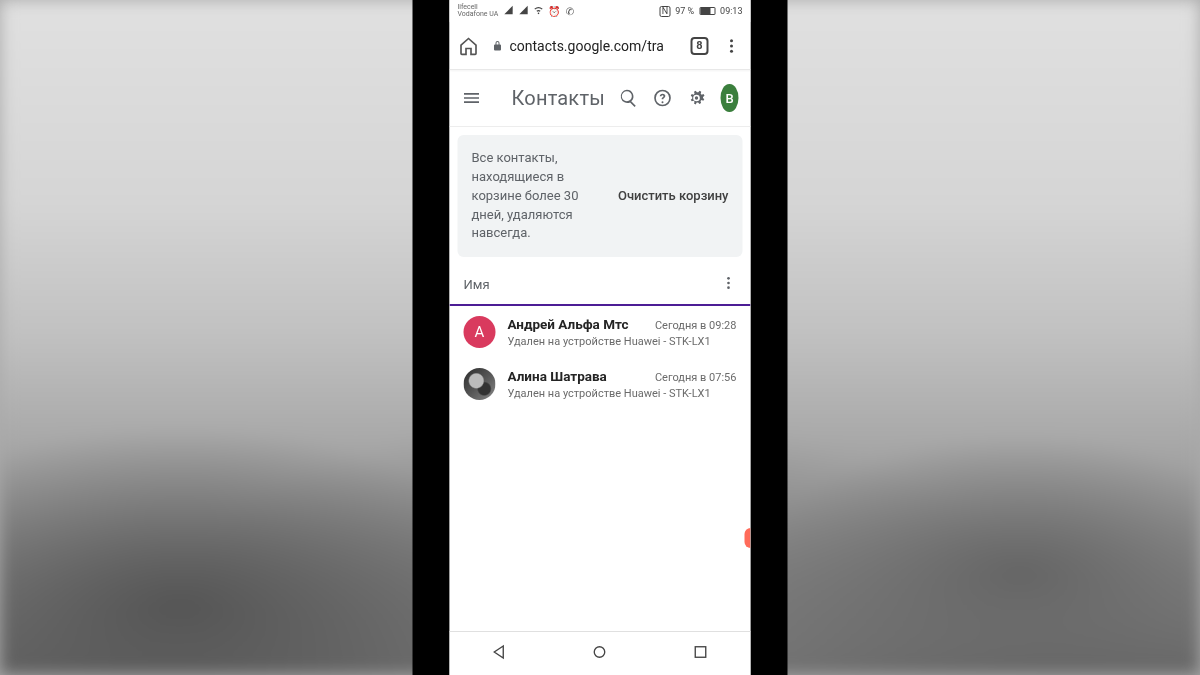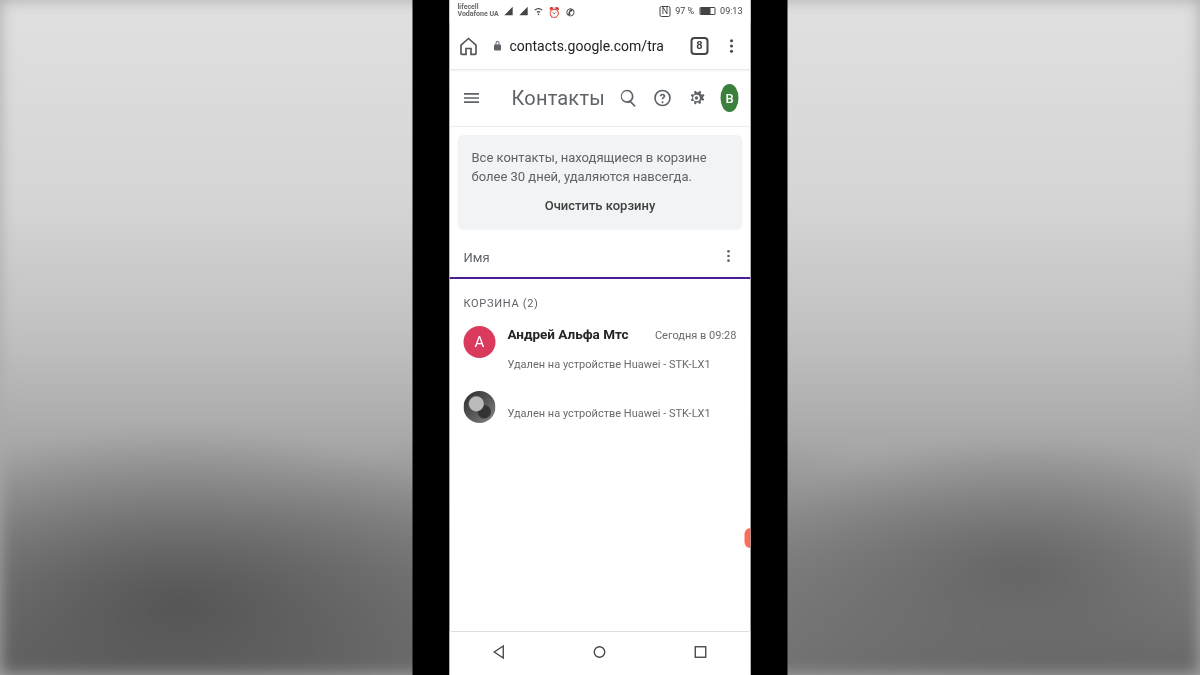--- a/index.html
+++ b/index.html
@@ -44,21 +44,21 @@
   .status-bar {
     height: 22px;
     display: flex;
     align-items: center;
     justify-content: space-between;
     padding: 0 8px;
     font-size: 9px;
     color: #444;
     background: #fff;
   }
-  .status-left { display: flex; align-items: flex-end; gap: 5px; font-weight: bold; }
+  .status-left { display: flex; align-items: center; gap: 5px; }
   .status-left .carrier { font-size: 7px; line-height: 1; color: #666; }
   .status-right { display: flex; align-items: center; gap: 5px; }
   .sig-icon svg, .wifi-icon svg { width: 10px; height: 10px; fill: #444; }
 
   
   .browser-bar {
     height: 48px;
     display: flex;
     align-items: center;
     padding: 0 8px;
@@ -117,21 +117,20 @@
     margin: 8px 8px;
     background: #f1f3f4;
     border-radius: 6px;
     padding: 14px 14px;
     display: flex;
     align-items: center;
     gap: 10px;
     font-size: 13px;
     color: #5f6368;
     line-height: 1.45;
-    flex-direction: column;
   }
   .info-card .msg { flex: 1; }
   .info-card .action {
     color: #404040;
     font-weight: 500;
     text-align: center;
     white-space: nowrap;
     font-size: 13px;
   }
 
@@ -171,21 +170,21 @@
   .c-avatar.img {
     background:
       radial-gradient(circle at 40% 40%, #bbb 25%, transparent 30%),
       radial-gradient(circle at 65% 65%, #333 20%, transparent 25%),
       linear-gradient(135deg, #2b2b2b 0%, #555 50%, #888 100%);
   }
   .c-body { flex: 1; min-width: 0; }
   .c-top { display: flex; justify-content: space-between; align-items: baseline; gap: 6px; }
   .c-name { font-size: 13.5px; color: #242424; font-weight: 700; }
   .c-time { font-size: 11px; color: #6b6b6b; white-space: nowrap; }
-  .c-sub { font-size: 11px; color: #6b6b6b; margin-top: 16px; }
+  .c-sub { font-size: 11px; color: #6b6b6b; margin-top: 3px; }
 
   
   .phone-nav {
     position: absolute;
     bottom: 0; left: 0; right: 0;
     height: 44px;
     border-top: 1px solid #e0e0e0;
     background: #fff;
     display: flex;
     align-items: center;
@@ -300,38 +299,41 @@
       <span>Имя</span>
       <span class="more">
         <svg viewBox="0 0 24 24">
             <circle cx="12" cy="5" r="2"></circle>
             <circle cx="12" cy="12" r="2"></circle>
             <circle cx="12" cy="19" r="2"></circle>
           </svg>
       </span>
     </div>
 
-    <div class="section-label">КОРЗИНА (2)</div>
 
     <div class="contact">
       <div class="c-avatar red">
         <span>А</span>
       </div>
       <div class="c-body">
         <div class="c-top">
           <span class="c-name">Андрей Альфа Мтс</span>
           <span class="c-time">Сегодня в 09:28</span>
         </div>
         <div class="c-sub">Удален на устройстве Huawei - STK-LX1</div>
       </div>
     </div>
 
     <div class="contact">
       <div class="c-avatar img"></div>
       <div class="c-body">
+        <div class="c-top">
+          <span class="c-name">Алина Шатрава</span>
+          <span class="c-time">Сегодня в 07:56</span>
+        </div>
         <div class="c-sub">Удален на устройстве Huawei - STK-LX1</div>
       </div>
     </div>
 
     <div class="edge-blob"></div>
 
     <div class="phone-nav">
       <span><svg viewBox="0 0 24 24">
             <path d="M17 4l-12 8 12 8z"></path>
           </svg></span>

